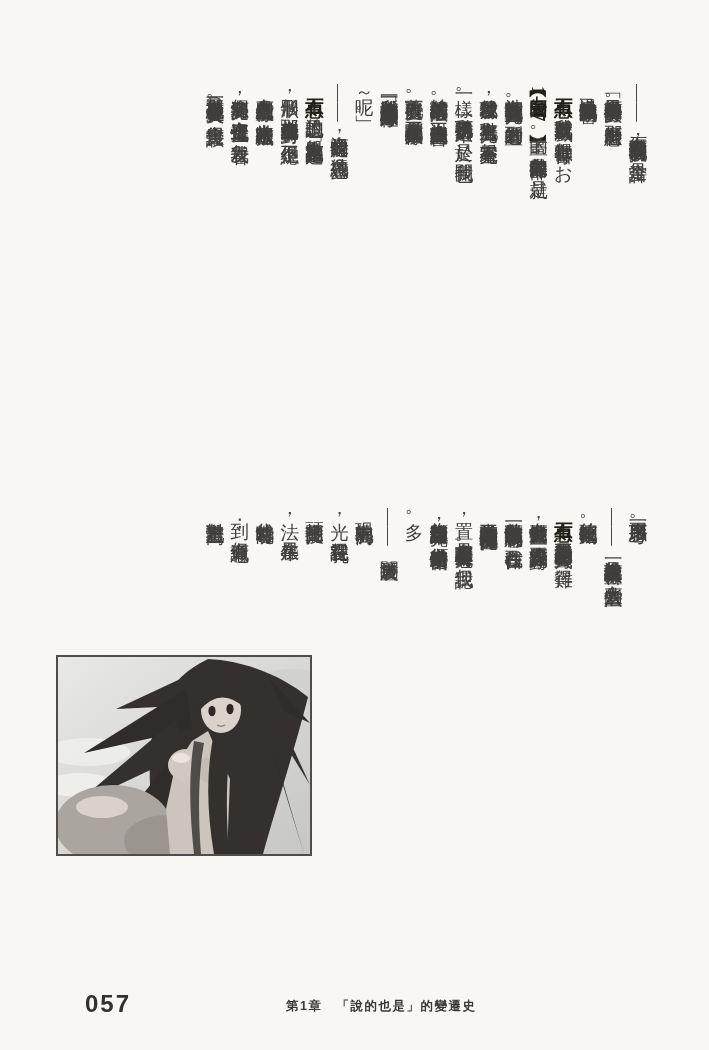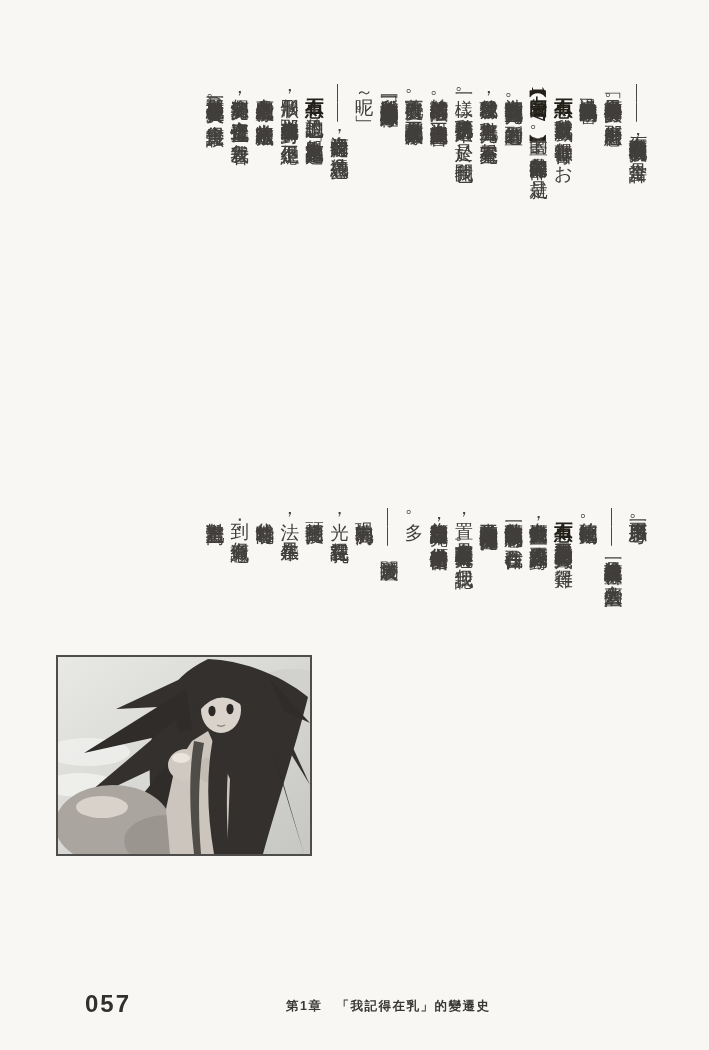--- a/index.html
+++ b/index.html
@@ -137,15 +137,15 @@
       <path d="M140,36 Q162,16 188,36 L188,52 Q163,28 141,54 Z" fill="#33302e"></path>
       <ellipse cx="154" cy="54" rx="3.6" ry="5.2" fill="#2b2825"></ellipse>
       <ellipse cx="172" cy="52" rx="3.6" ry="5.2" fill="#2b2825"></ellipse>
       <path d="M159,68 q4,2.5 8,0" stroke="#8f8880" stroke-width="1.4" fill="none"></path>
     </svg>
 
   </figure>
 
   <div class="page-number">057</div>
 
-  <div class="chapter-title">第1章　「我記得在乳」的變遷史</div>
+  <div class="chapter-title">第1章　「說的也是」的變遷史</div>
 
 </div>
 
 </body></html>

